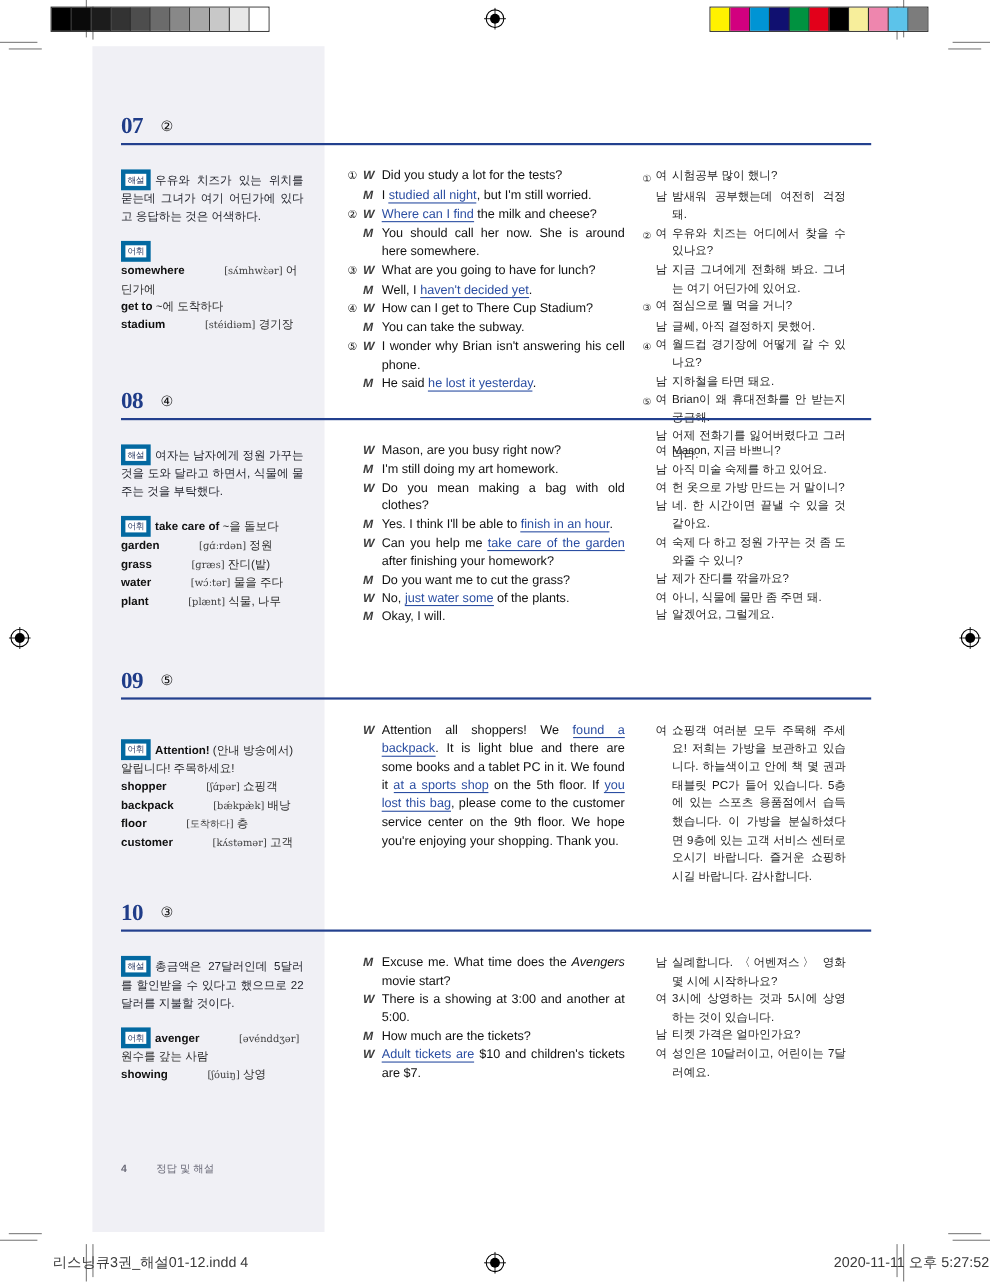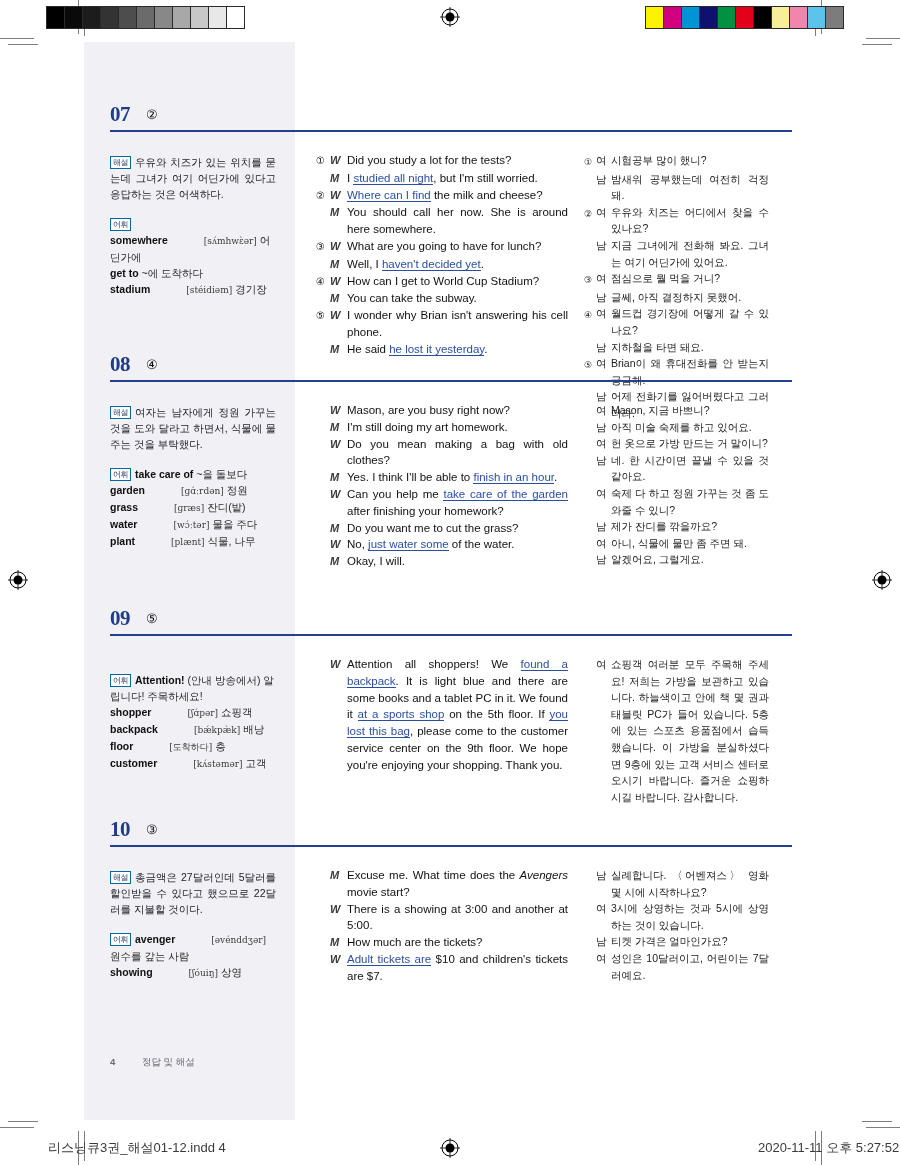--- a/index.html
+++ b/index.html
@@ -88,21 +88,21 @@
     position: absolute;
     left: 26px;
     top: 14px;
     width: 166px;
     font-size: 10.5px;
     line-height: 16px;
     color: #20222b;
   }
   .tag {
     display: inline-block;
-    border: 1px solid #0369a1;
+    border: 4px solid #0369a1;
     color: #2a3a63;
     font-size: 8px;
     line-height: 10px;
     padding: 1px 2px 0 2px;
     margin-right: 4px;
     vertical-align: 1px;
     background: #ffffff;
     letter-spacing: -0.5px;
   }
   .side .para { margin: 0 0 0 0; text-align: justify; }
@@ -310,21 +310,21 @@
               <span class="txt jus"><span class="">What are you going to have for lunch?</span></span>
             </div>
             <div class="line">
               <span class="lnum"></span>
               <span class="spk">M</span>
               <span class="txt jus"><span class="">Well, I </span><span class="hl">haven't decided yet</span><span class="">.</span></span>
             </div>
             <div class="line">
               <span class="lnum">④</span>
               <span class="spk">W</span>
-              <span class="txt jus"><span class="">How can I get to World Cup Stadium?</span></span>
+              <span class="txt jus"><span class="">How can I get to There Cup Stadium?</span></span>
             </div>
             <div class="line">
               <span class="lnum"></span>
               <span class="spk">M</span>
               <span class="txt jus"><span class="">You can take the subway.</span></span>
             </div>
             <div class="line">
               <span class="lnum">⑤</span>
               <span class="spk">W</span>
               <span class="txt jus"><span class="">I wonder why Brian isn't answering his cell phone.</span></span>
@@ -433,21 +433,21 @@
               <span class="txt jus"><span class="">Can you help me </span><span class="hl">take care of the garden</span><span class=""> after finishing your homework?</span></span>
             </div>
             <div class="line">
               <span class="lnum"></span>
               <span class="spk">M</span>
               <span class="txt jus"><span class="">Do you want me to cut the grass?</span></span>
             </div>
             <div class="line">
               <span class="lnum"></span>
               <span class="spk">W</span>
-              <span class="txt jus"><span class="">No, </span><span class="hl">just water some</span><span class=""> of the water.</span></span>
+              <span class="txt jus"><span class="">No, </span><span class="hl">just water some</span><span class=""> of the plants.</span></span>
             </div>
             <div class="line">
               <span class="lnum"></span>
               <span class="spk">M</span>
               <span class="txt jus"><span class="">Okay, I will.</span></span>
             </div>
           </div>
           <div class="trans">
             <div class="tline">
               <span class="tnum"></span>

